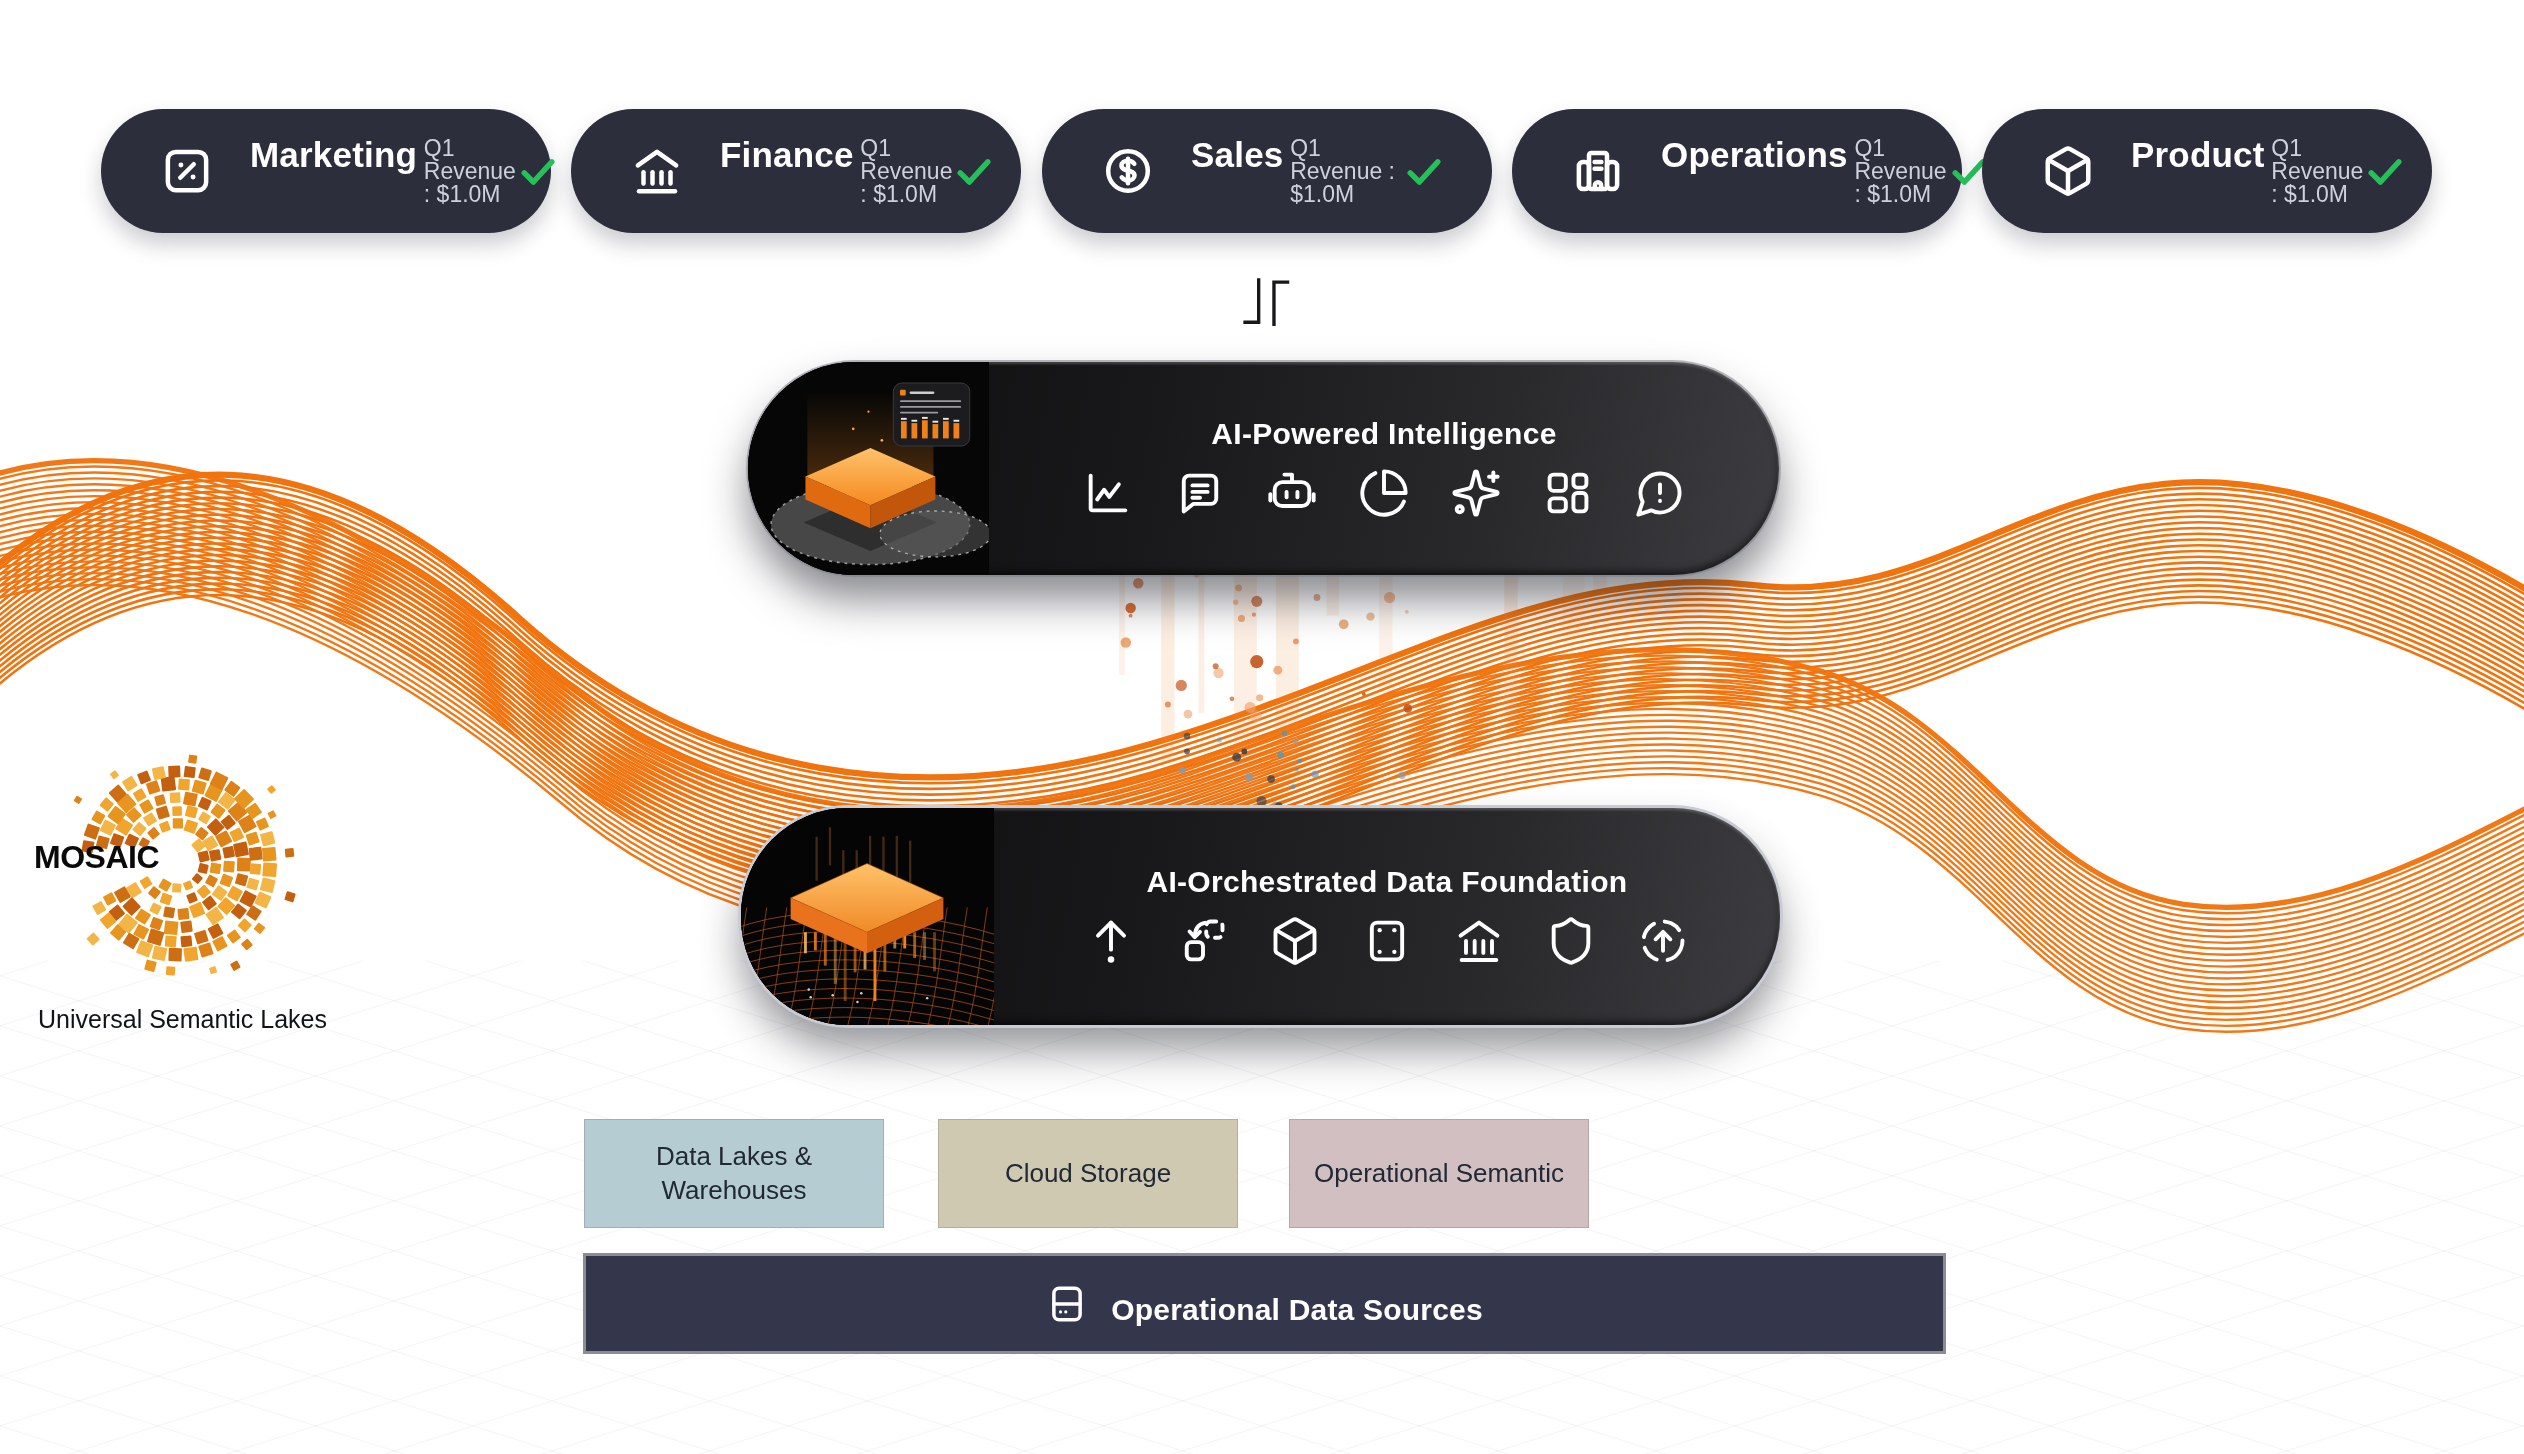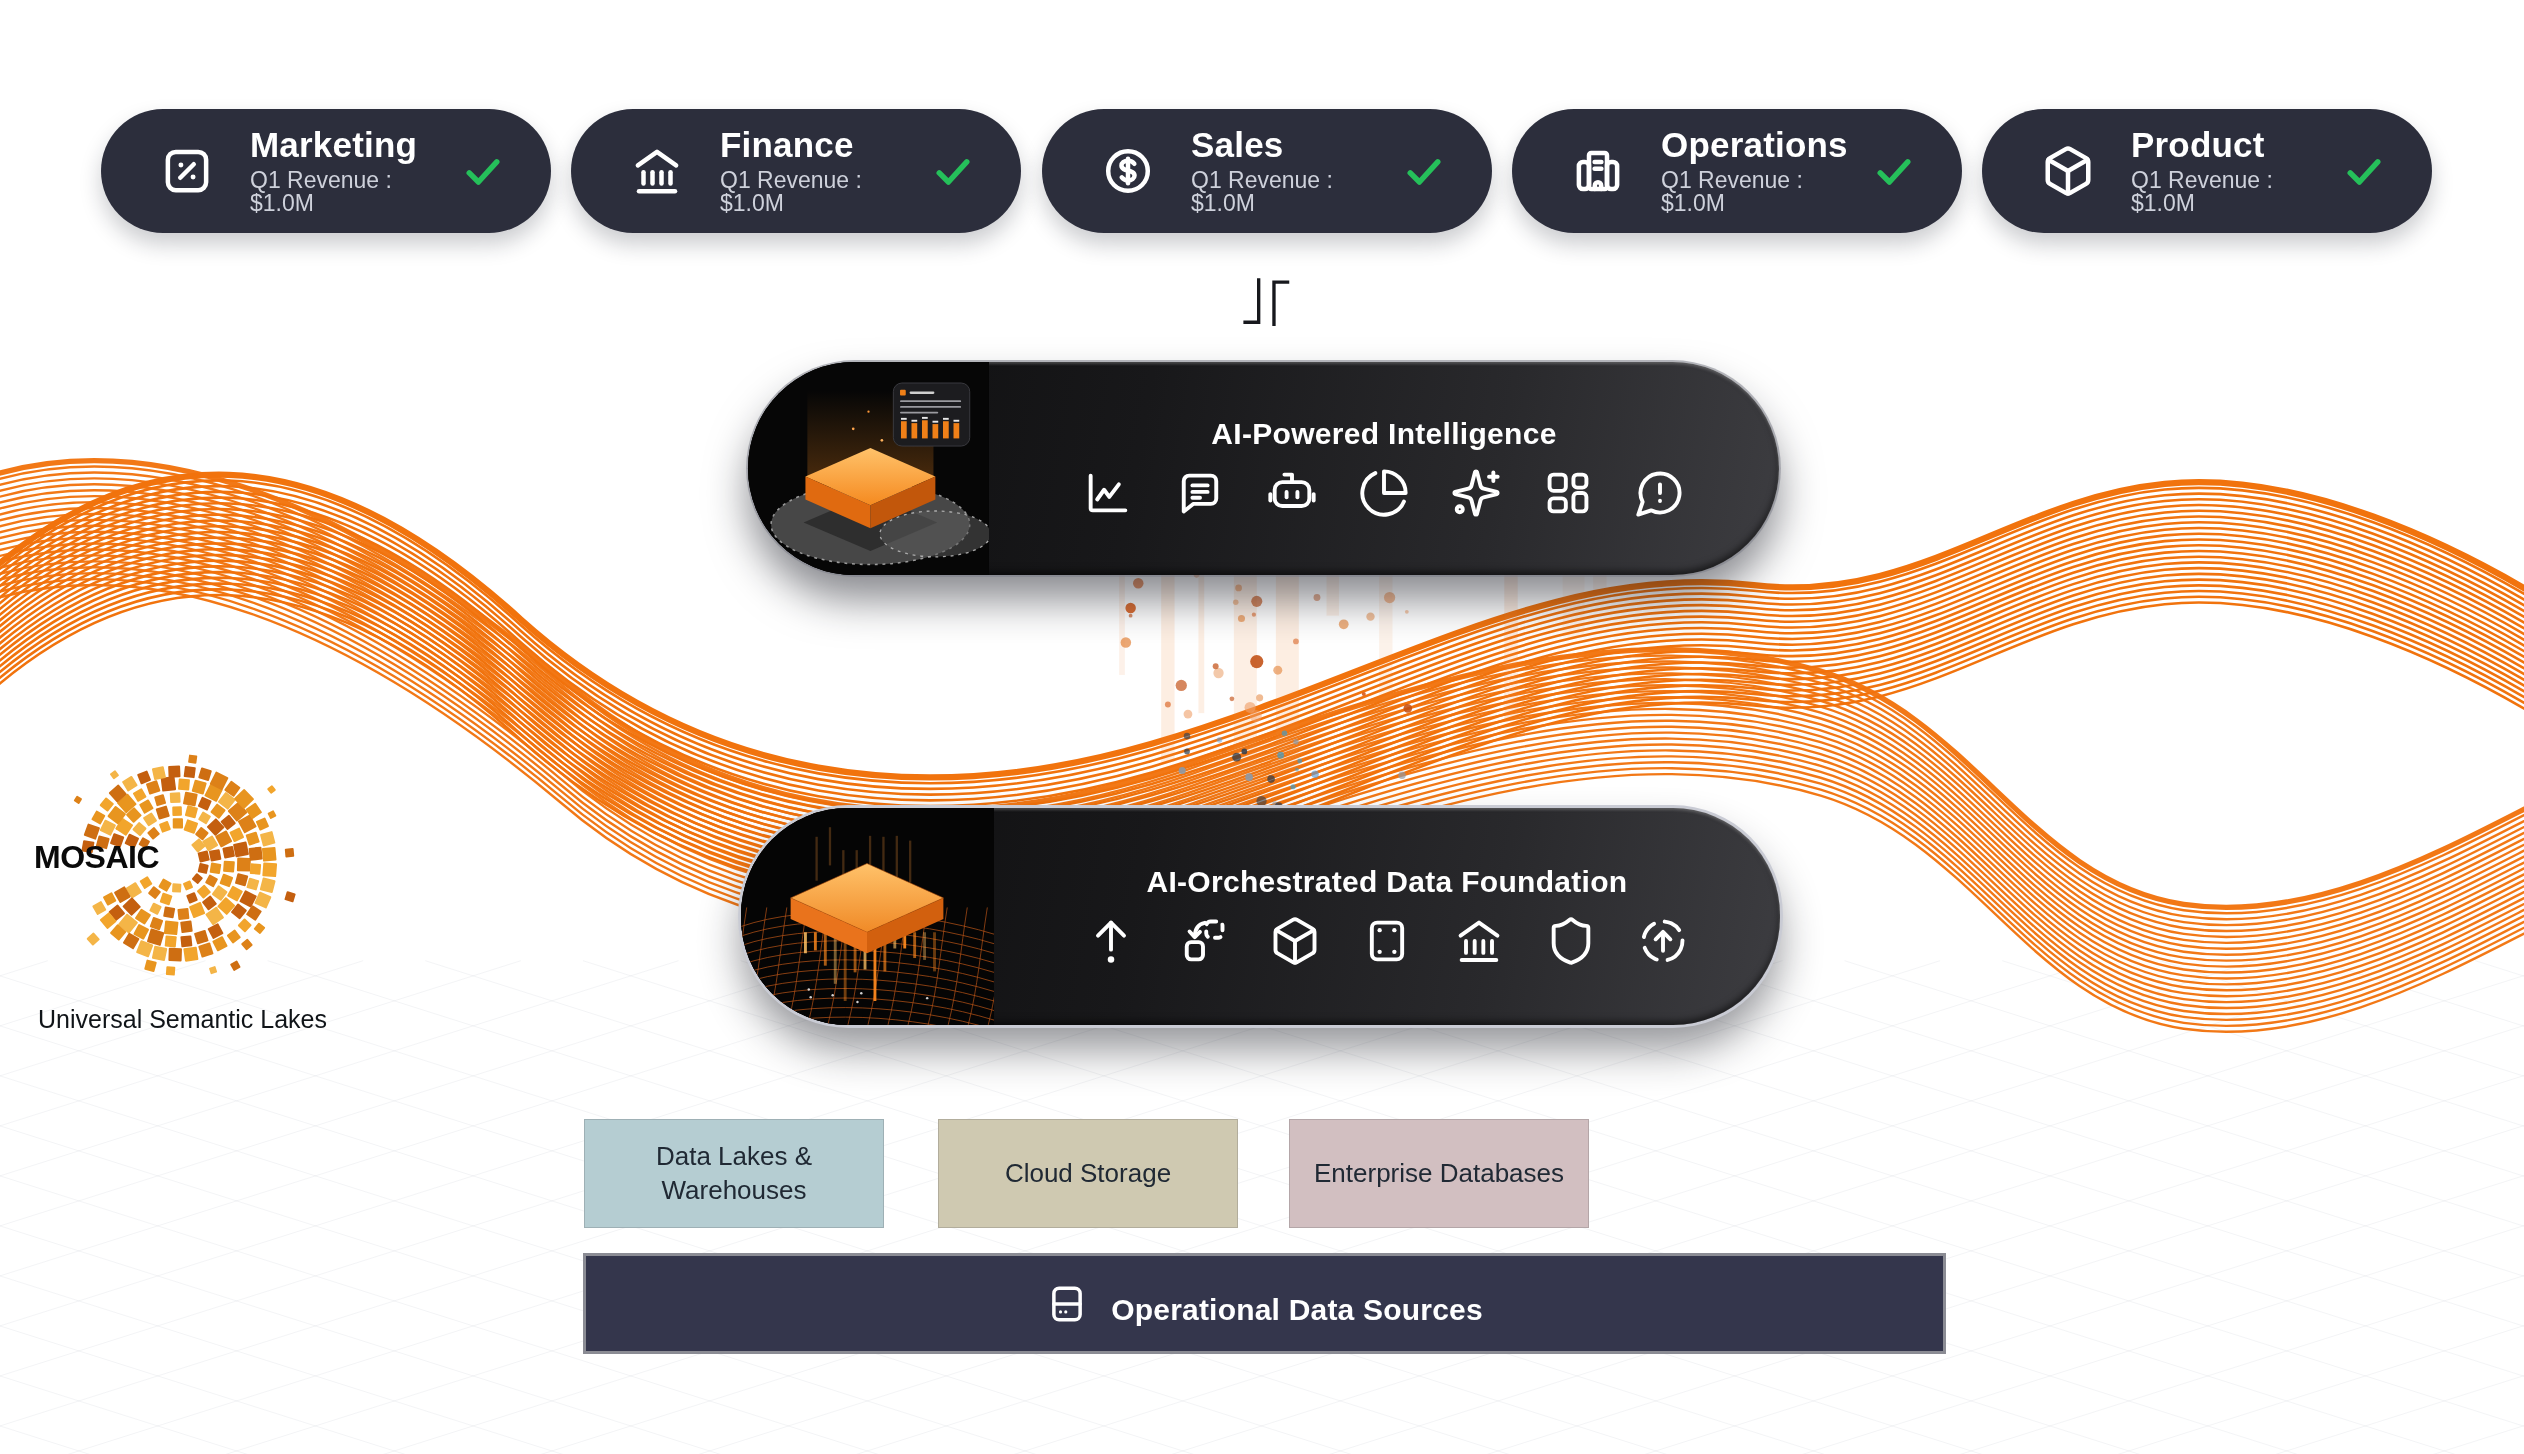--- a/index.html
+++ b/index.html
@@ -7,21 +7,21 @@
          font-family:"Liberation Sans",sans-serif;}
   svg{display:block}
   .layer{position:absolute;left:0;top:0;width:2525px;height:1455px;pointer-events:none;}
 
   
   .pill{position:absolute;top:109px;width:450px;height:124px;border-radius:62px;
         background:#2c2e3c;display:flex;align-items:center;padding-left:59px;box-sizing:border-box;
         box-shadow:0 11.5px 21px rgba(25,27,40,.22);}
   .pill-icon{color:#fff;margin-right:36px;flex:0 0 auto;}
   .pill-icon svg{width:54px;height:54px;}
-  .pill-text{display:flex;flex-direction:column;gap:6.7px;}
+  .pill-text{display:flex;flex-direction:row;gap:6.7px;}
   .pill-title{font-size:35px;font-weight:600;color:#ffffff;letter-spacing:0.2px;line-height:1;}
   .pill-sub{font-size:23px;color:#ced1db;line-height:1;}
   .pill-check{margin-left:auto;margin-right:46px;flex:0 0 auto;}
   .pill-check svg{width:44px;height:44px;}
 
   
   .bar{position:absolute;border-radius:107px;
        background:linear-gradient(100deg,#0d0d0e 0%,#18181a 38%,#29292c 72%,#3d3d41 100%);}
   .bar::before{content:'';position:absolute;inset:0;border-radius:inherit;pointer-events:none;
        box-shadow:inset 0 1.9px 2.9px rgba(255,255,255,.22), inset 0 -3.8px 7.6px rgba(0,0,0,.55);}
@@ -746,21 +746,21 @@
     </div>
   </div>
 
   <div class="srcbox" style="left: 584px; background: rgb(181, 205, 210);">
     <span>Data Lakes &amp; Warehouses</span>
     </div>
   <div class="srcbox" style="left: 938px; background: rgb(207, 201, 177);">
     <span>Cloud Storage</span>
     </div>
   <div class="srcbox" style="left: 1289px; background: rgb(210, 191, 193);">
-    <span>Enterprise Databases</span>
+    <span>Operational Semantic</span>
     </div>
 
   <div class="datasources" style="background: rgb(52, 54, 76);">
     <span>
       <svg viewBox="0 0 24 24" fill="none" stroke="currentColor" stroke-width="2" stroke-linecap="round" stroke-linejoin="round">
         <rect x="4.5" y="3" width="15" height="18" rx="3"></rect>
           <line x1="4.5" y1="12" x2="19.5" y2="12"></line>
         <circle cx="8.3" cy="16.5" r="0.9" fill="currentColor" stroke="none"></circle>
           <circle cx="11.3" cy="16.5" r="0.9" fill="currentColor" stroke="none"></circle>
       </svg>

